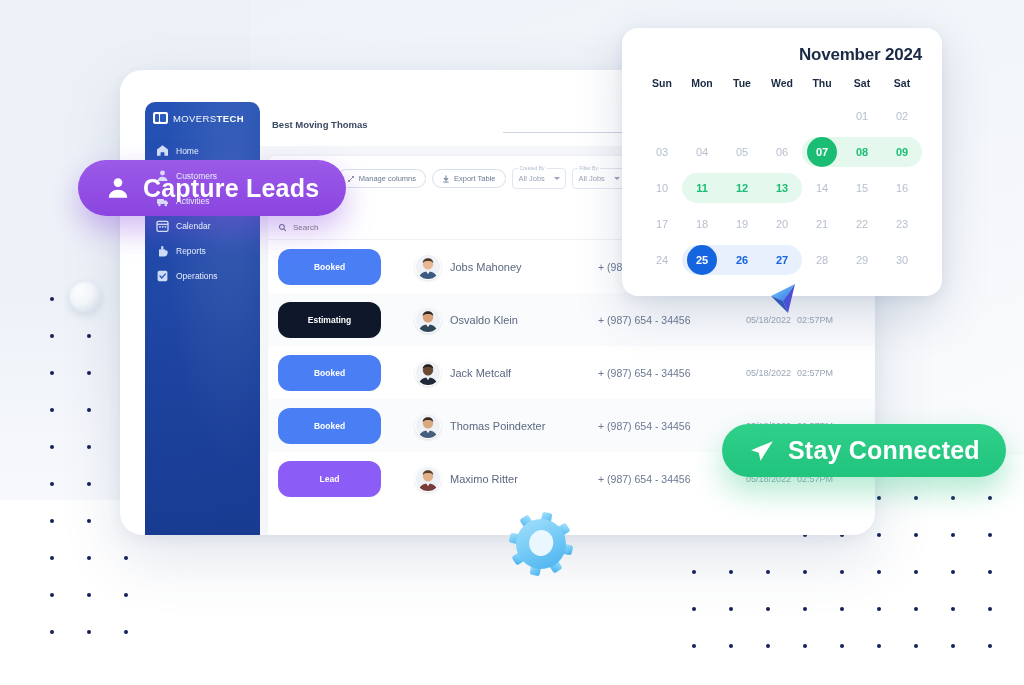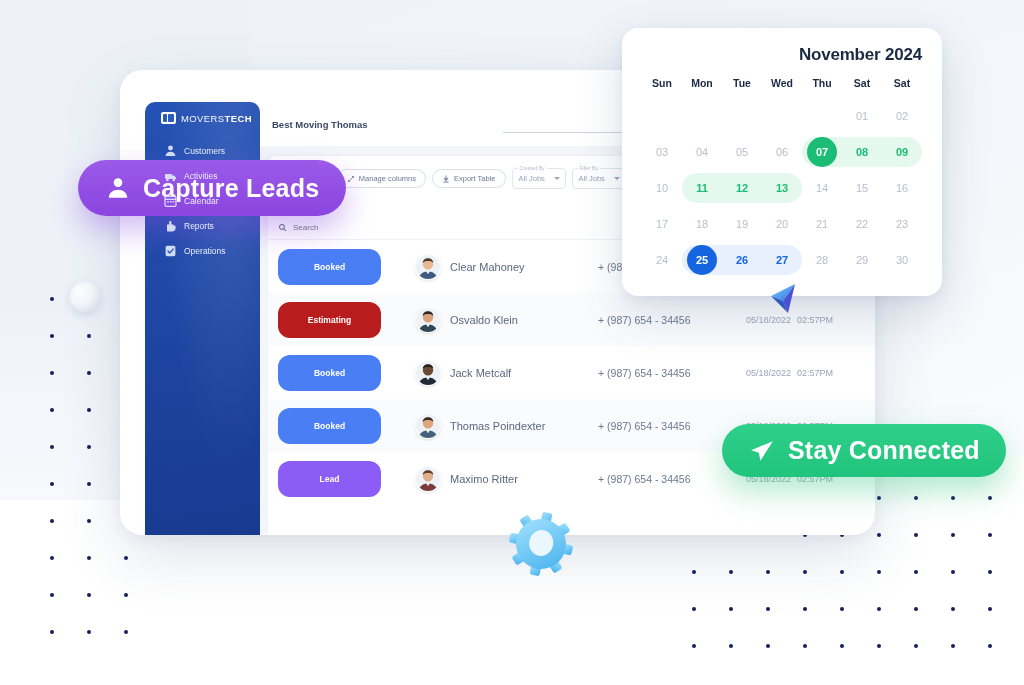--- a/index.html
+++ b/index.html
@@ -53,21 +53,20 @@
 
   
   .sidebar {
     position: absolute; left: 25px; top: 32px;
     width: 115px; height: 445px;
     background:
       linear-gradient(178deg, rgba(36,81,180,0.93) 0%, rgba(28,66,158,0.93) 55%, rgba(24,58,144,0.96) 100%),
       radial-gradient(ellipse at 30% 35%, #3f74d8 0%, #2454b5 55%, #1b4399 100%);
     border-radius: 10px 10px 0 0;
     overflow: hidden;
-    padding-left: 8px;
   }
   .sidebar::after {
     content:""; position:absolute; inset:0;
     background: radial-gradient(ellipse at 75% 20%, rgba(255,255,255,0.10) 0%, rgba(255,255,255,0) 55%);
   }
   .logo { display: flex; align-items: center; gap: 5px; padding: 10px 0 0 8px; position: relative; z-index: 2;}
   .logo-mark {
     width: 15px; height: 12px; border-radius: 2px; background: #ffffff;
     display: flex; align-items: center; gap: 1px; padding: 2px;
   }
@@ -341,20 +340,28 @@
         <span class="logo-mark">
             <i></i>
             <i></i>
           </span>
         <span class="logo-text"><span>MOVERS</span><b>TECH</b></span>
       </div>
       <div class="nav" id="nav-list">
           <div class="nav-item">
             <span class="nav-ico">
               <svg viewBox="0 0 13 13">
+                <path d="M6.5 1.2 1 5.6v6.2h3.6V8.2h3.8v3.6H12V5.6z" fill="#dfe9fb"></path>
+              </svg>
+            </span>
+            <span>Home</span>
+          </div>
+          <div class="nav-item">
+            <span class="nav-ico">
+              <svg viewBox="0 0 13 13">
                 <circle cx="6.5" cy="4" r="2.4" fill="#dfe9fb"></circle>
                 <path d="M1.6 12c0-2.6 2.2-4.2 4.9-4.2s4.9 1.6 4.9 4.2z" fill="#dfe9fb"></path>
               </svg>
             </span>
             <span>Customers</span>
           </div>
           <div class="nav-item">
             <span class="nav-ico">
               <svg viewBox="0 0 13 13">
                 <rect x="1" y="5" width="7" height="5" rx="1" fill="#dfe9fb"></rect>
@@ -466,26 +473,26 @@
               <div class="badge" style="background:#4a7ef5">Booked</div>
               <div class="avatar">
                 <svg viewBox="0 0 40 40">
                   <rect width="40" height="40" fill="#eef1f5"></rect>
                   <circle cx="20" cy="15.5" r="8.6" fill="#e8b894"></circle>
                   <path d="M11.2 13.5c0-5.2 3.9-8 8.8-8s8.8 2.8 8.8 8c-1.6-2.6-4.2-3.6-8.8-3.6s-7.2 1-8.8 3.6z" fill="#4a3a2c"></path>
                   <path d="M5 40c0-8 6.7-12.4 15-12.4S35 32 35 40z" fill="#3d5a80"></path>
                   <path d="M16.4 26.4h7.2L20 32z" fill="#f4f6f8"></path>
                 </svg>
               </div>
-              <div class="cust-name">Clear Mahoney</div>
+              <div class="cust-name">Jobs Mahoney</div>
               <div class="phone">+ (987) 654 - 34456</div>
               <div class="dt"><span>05/18/2022</span><span class="tm">02:57PM</span></div>
             </div>
             <div class="row alt">
-              <div class="badge" style="background:#b91c1c">Estimating</div>
+              <div class="badge" style="background:#0f172a">Estimating</div>
               <div class="avatar">
                 <svg viewBox="0 0 40 40">
                   <rect width="40" height="40" fill="#eef1f5"></rect>
                   <circle cx="20" cy="15.5" r="8.6" fill="#d9a179"></circle>
                   <path d="M11.2 13.5c0-5.2 3.9-8 8.8-8s8.8 2.8 8.8 8c-1.6-2.6-4.2-3.6-8.8-3.6s-7.2 1-8.8 3.6z" fill="#2e2620"></path>
                   <path d="M5 40c0-8 6.7-12.4 15-12.4S35 32 35 40z" fill="#2f4858"></path>
                   <path d="M16.4 26.4h7.2L20 32z" fill="#f4f6f8"></path>
                 </svg>
               </div>
               <div class="cust-name">Osvaldo Klein</div>

